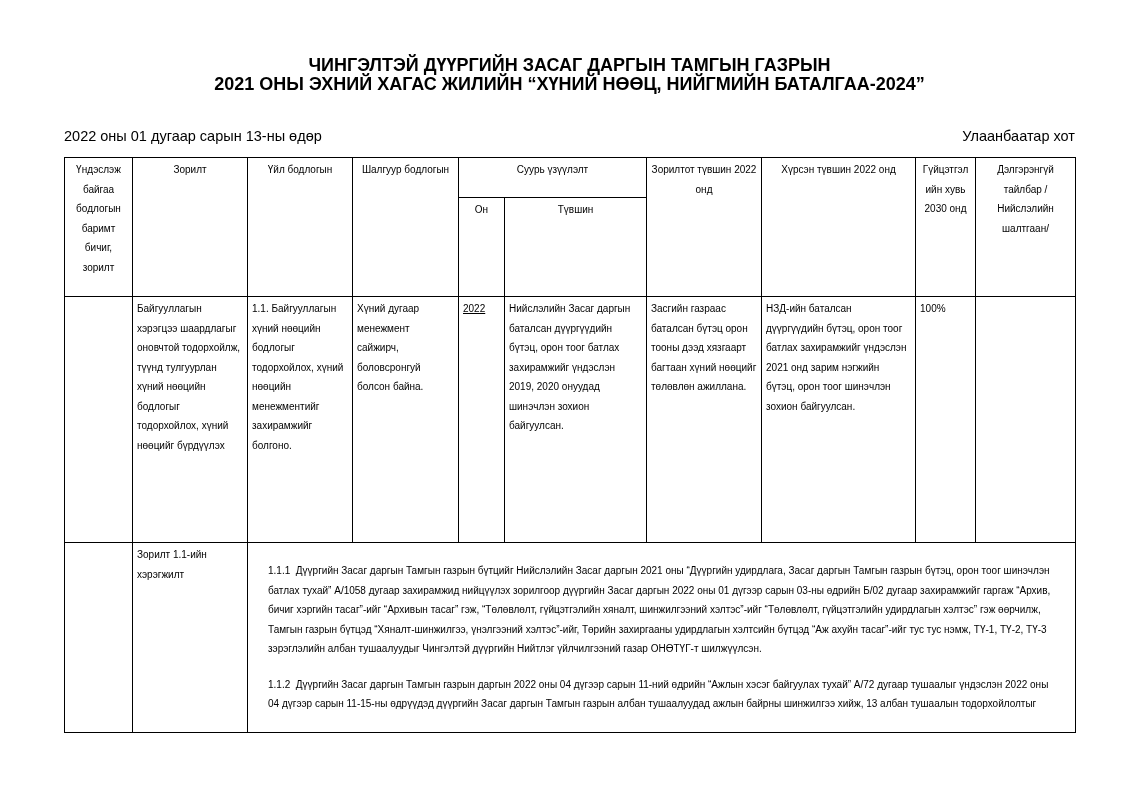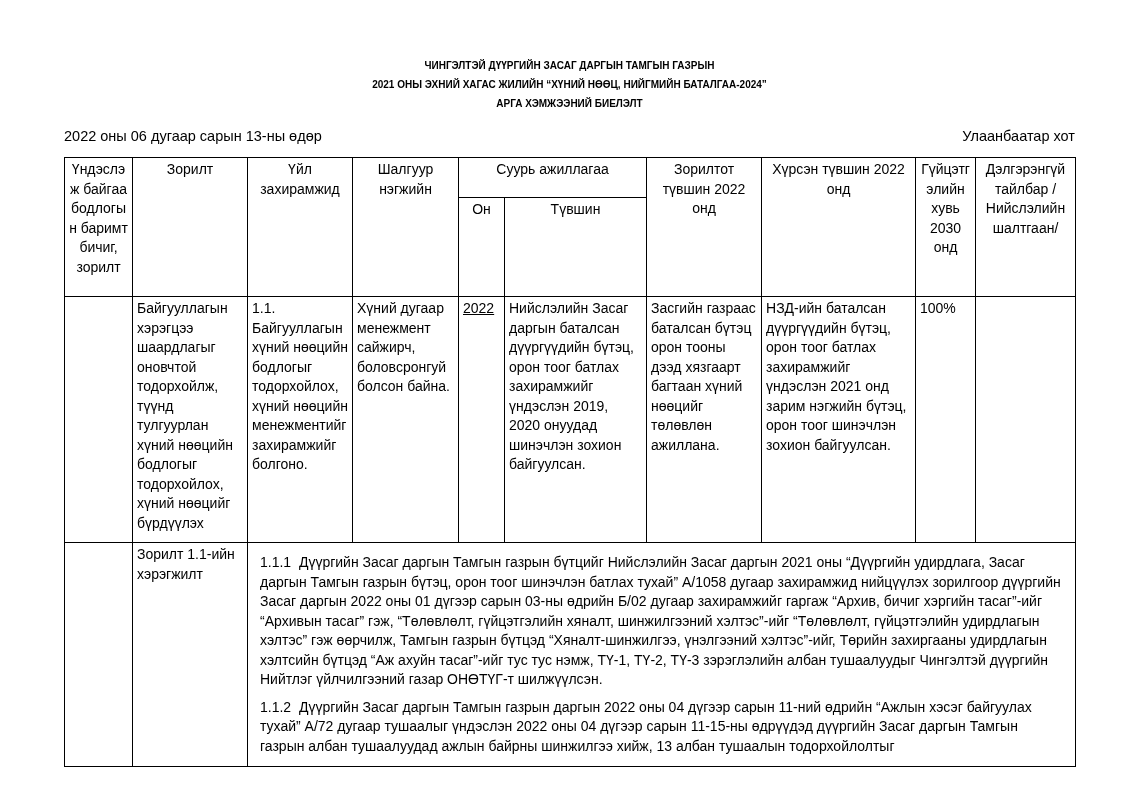--- a/index.html
+++ b/index.html
@@ -7,64 +7,63 @@
     position:relative;
     width:1137px; height:800px;
     background:#ffffff;
     font-family:"Liberation Sans", sans-serif;
     color:#000;
     overflow:hidden;
   }
   .title-block {
     position:absolute; top:56px; left:64px; width:1011px;
     text-align:center; font-weight:bold;
-    font-size:10px; line-height:19px;
+    font-size:18px; line-height:19px;
   }
   .meta-row {
     position:absolute; top:128px; left:64px; width:1011px;
     display:flex; justify-content:space-between;
     font-size:14.5px;
   }
   table.report {
     position:absolute; top:157px; left:64px;
     width:1011px; border-collapse:collapse; table-layout:fixed;
   }
   table.report th, table.report td {
     border:1px solid #000;
     vertical-align:top;
     padding:2px 4px;
-    font-size:14px; line-height:19.5px;
+    font-size:10px; line-height:19.5px;
     font-weight:normal;
     overflow-wrap:break-word; word-wrap:break-word;
   }
   table.report th { text-align:center; }
   table.report td { text-align:left; }
   th.tight { line-height:16.5px; padding:2px 2px; }
   td.year-cell { text-align:center;text-decoration:underline; }
   td.merged-cell {
     text-align:justify;
     font-size:13.5px; line-height:16.8px;
     padding:1px 6px 2px 6px;
   }
-  td.merged-cell p { margin:8px; }
+  td.merged-cell p { margin:16px; }
   .bold { font-weight:normal; }
 </style>
 </head>
 <body>
 
 <div class="page">
 
   <div class="title-block">
     <div>ЧИНГЭЛТЭЙ ДҮҮРГИЙН ЗАСАГ ДАРГЫН ТАМГЫН ГАЗРЫН</div>
     <div>2021 ОНЫ ЭХНИЙ ХАГАС ЖИЛИЙН “ХҮНИЙ НӨӨЦ, НИЙГМИЙН БАТАЛГАА-2024”</div>
-    <div>АРГА ХЭМЖЭЭНИЙ БИЕЛЭЛТ</div>
   </div>
 
   <div class="meta-row">
-    <span>2022 оны 06 дугаар сарын 13-ны өдөр</span>
+    <span>2022 оны 01 дугаар сарын 13-ны өдөр</span>
     <span>Улаанбаатар хот</span>
   </div>
 
   <table class="report">
     <colgroup>
       <col style="width:68px">
         <col style="width:115px">
         <col style="width:105px">
       <col style="width:106px">
         <col style="width:46px">
@@ -72,23 +71,23 @@
       <col style="width:115px">
         <col style="width:154px">
         <col style="width:60px">
       <col style="width:100px">
     </colgroup>
 
     <tbody>
         <tr style="height:40px;">
       <th rowspan="2" class="tight">Үндэслэж байгаа бодлогын баримт бичиг, зорилт</th>
       <th rowspan="2">Зорилт</th>
-      <th rowspan="2">Үйл захирамжид</th>
-      <th rowspan="2">Шалгуур нэгжийн</th>
-      <th colspan="2">Суурь ажиллагаа</th>
+      <th rowspan="2">Үйл бодлогын</th>
+      <th rowspan="2">Шалгуур бодлогын</th>
+      <th colspan="2">Суурь үзүүлэлт</th>
       <th rowspan="2">Зорилтот түвшин 2022 онд</th>
       <th rowspan="2">Хүрсэн түвшин 2022 онд</th>
       <th rowspan="2">Гүйцэтгэлийн хувь 2030 онд</th>
       <th rowspan="2">Дэлгэрэнгүй тайлбар /Нийслэлийн шалтгаан/</th>
     </tr>
 
     <tr style="height:99px;">
       <th>Он</th>
       <th>Түвшин</th>
     </tr>

